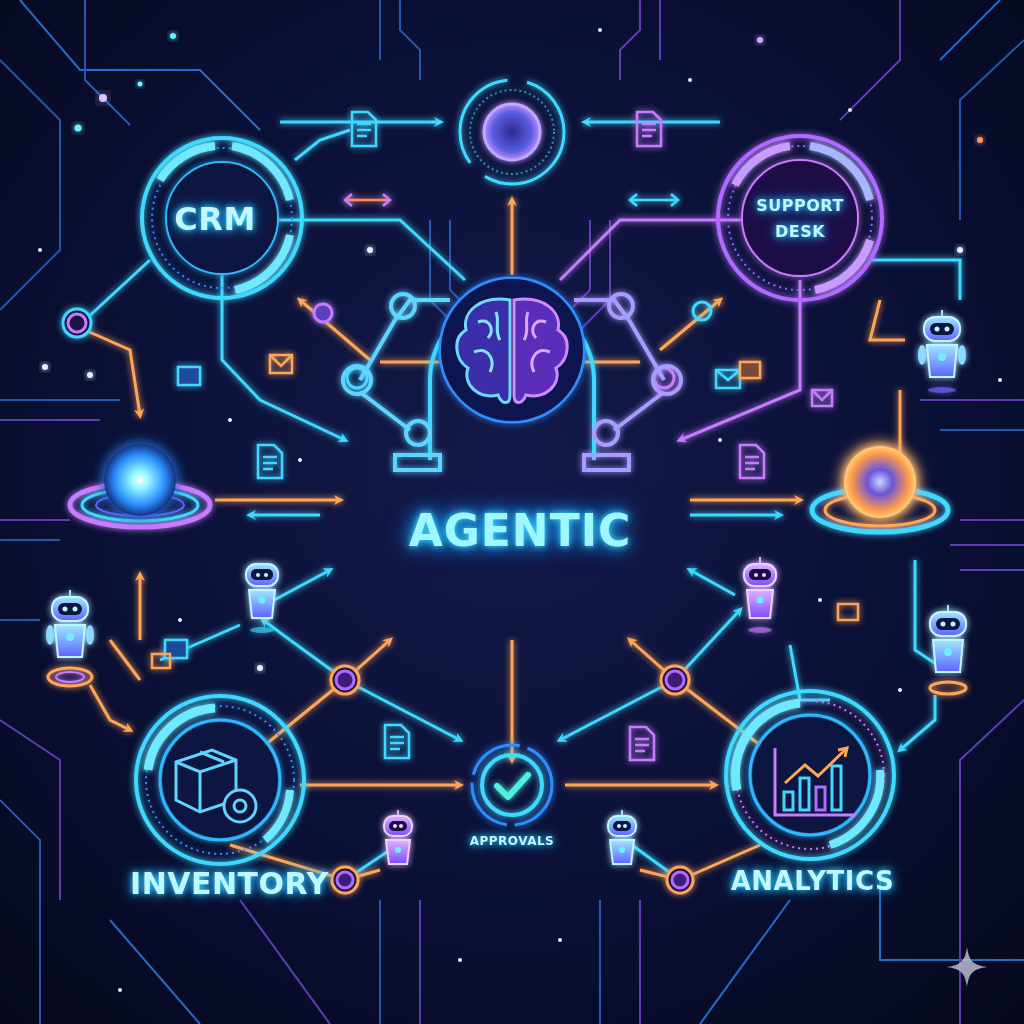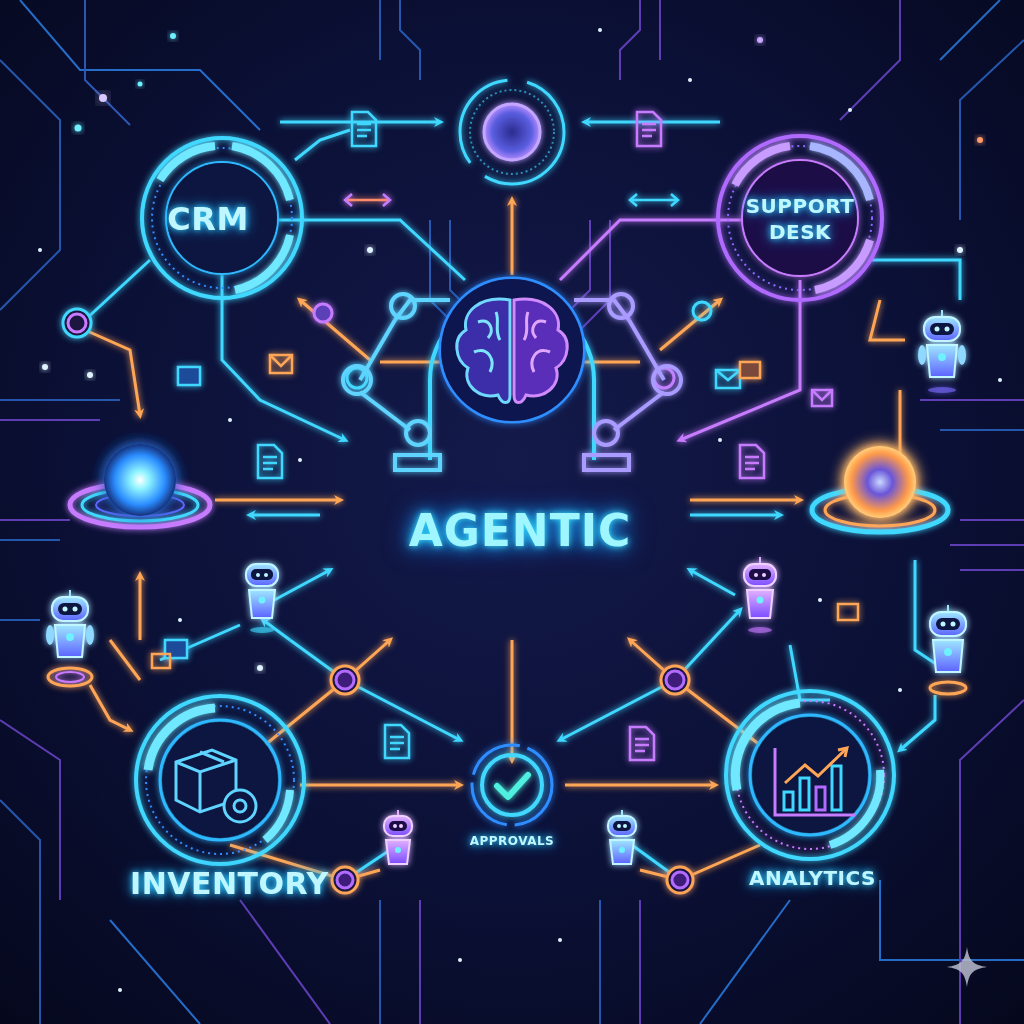--- a/index.html
+++ b/index.html
@@ -486,32 +486,32 @@
       <path d="M345,200 L390,200"></path>
         <path d="M352,194 L345,200 L352,206 M383,194 L390,200 L383,206" stroke="#c77bff"></path>
     </g>
     <g stroke="#3fd8ff">
       <path d="M630,200 L678,200"></path>
         <path d="M637,194 L630,200 L637,206 M671,194 L678,200 L671,206"></path>
     </g>
   </g>
 </svg>
 
-<div class="label" style="left:158px; top:200px; width:100px; font-size:32px;">CRM</div>
-
-<div class="label" style="left:735px; top:193px; width:130px; font-size:20px; line-height:26px;">
+<div class="label" style="left:165px; top:200px; width:100px; font-size:32px;">CRM</div>
+
+<div class="label" style="left:735px; top:193px; width:130px; font-size:16px; line-height:26px;">
   <div>SUPPORT</div>
   <div>DESK</div>
 </div>
 
 <div class="title">
   <span>AGENTIC</span>
 </div>
 
 <div class="label" style="left:130px; top:866px; width:180px; font-size:30px;">INVENTORY</div>
 
 <div class="label" style="left:432px; top:834px; width:160px; font-size:12px;">APPROVALS</div>
 
-<div class="label" style="left:725px; top:866px; width:175px; font-size:20px;">ANALYTICS</div>
+<div class="label" style="left:725px; top:866px; width:175px; font-size:26px;">ANALYTICS</div>
 
 <svg class="sparkle" viewBox="0 0 44 44">
   <path d="M22,2 C24,16 28,20 42,22 C28,24 24,28 22,42 C20,28 16,24 2,22 C16,20 20,16 22,2 Z" fill="#b9bccd" opacity="0.85"></path>
 </svg>
 
 </body></html>

